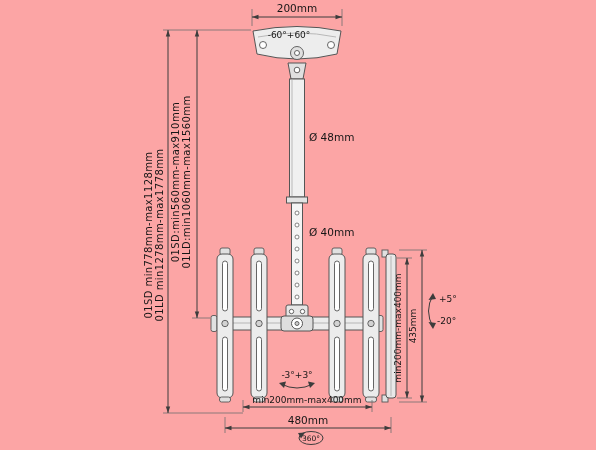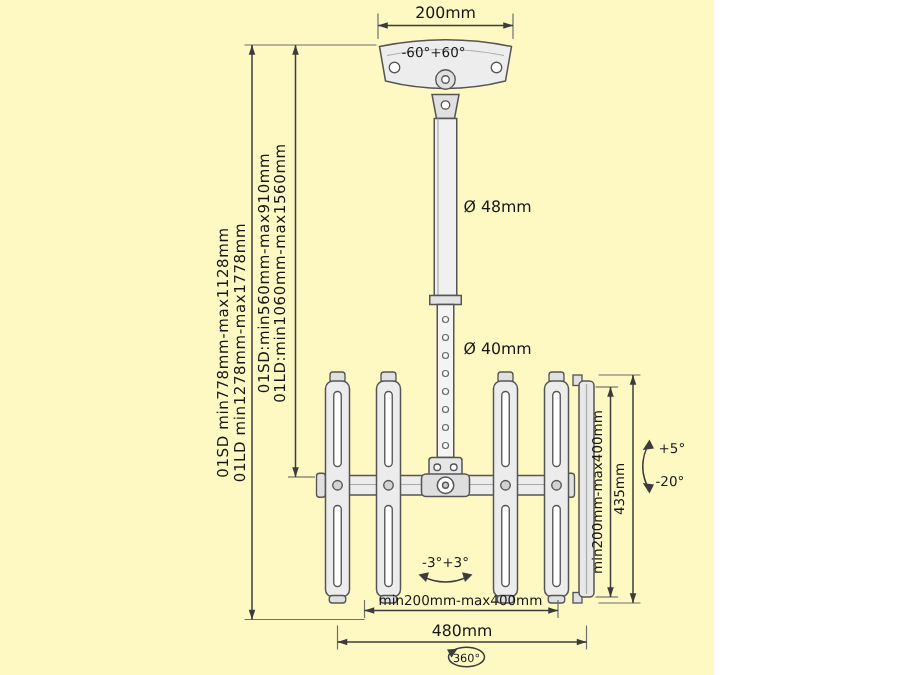--- a/index.html
+++ b/index.html
@@ -1,17 +1,17 @@
 <!DOCTYPE html>
 <html><head>
 <meta charset="utf-8">
 <style>
   html,body{margin:0;padding:0;background:#fff;}
   .stage{
-    width:476px;height:450px;background:#fef9c3;position:relative;overflow:hidden;
+    width:596px;height:450px;background:#fca5a5;position:relative;overflow:hidden;
     font-family:"DejaVu Sans", sans-serif;
   }
   svg{display:block;}
   svg text{fill:#161616;}
   .dim-line{stroke:#3c3c3c;stroke-width:1;fill:none;}
   .ext-line{stroke:#6f6f6f;stroke-width:0.8;fill:none;}
   .arrow{fill:#3c3c3c;stroke:none;}
   .part{stroke:#555;stroke-width:1;}
   .part-light{stroke:#555;stroke-width:0.9;}
   .detail{stroke:#a9a9a9;stroke-width:0.8;fill:none;}

